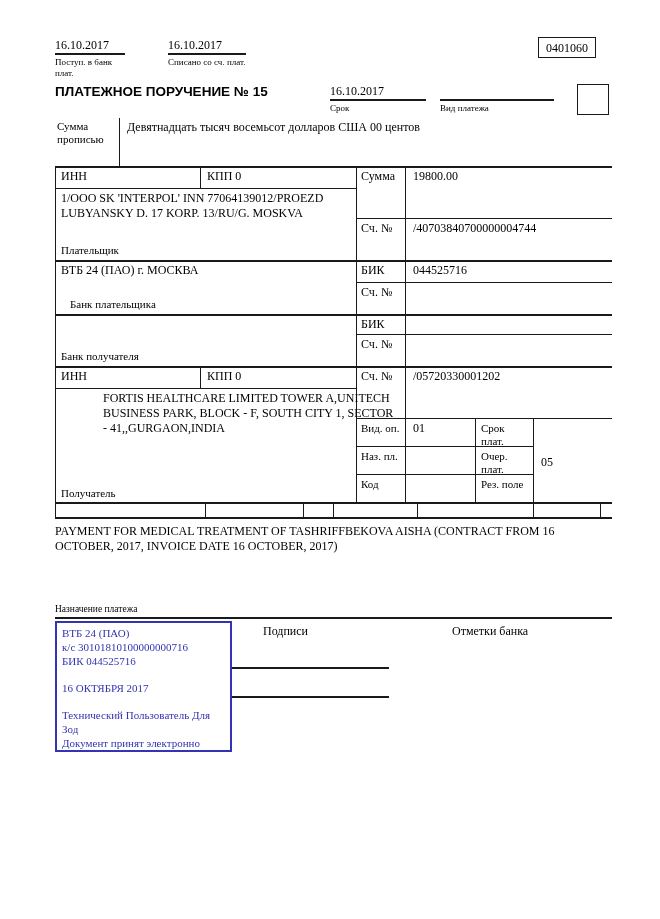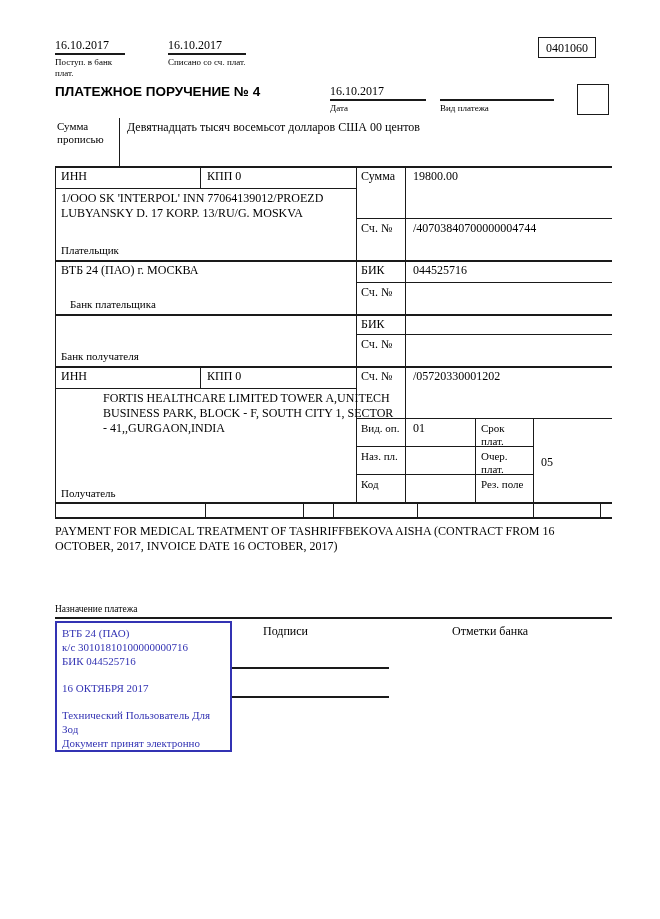--- a/index.html
+++ b/index.html
@@ -41,26 +41,26 @@
 <div class="abs ucell" style="left:168px; top:38px; width:78px;">
   <div class="val">16.10.2017</div>
   <div class="rule"></div>
   <div class="sm cap">Списано со сч. плат.</div>
 </div>
 
 <div class="box" style="left:538px; top:37px; width:58px; height:21px; text-align:center;">
   <span class="t12" style="line-height:18px;">0401060</span>
 </div>
 
-<div class="abs title" style="left:55px; top:84px;">ПЛАТЕЖНОЕ ПОРУЧЕНИЕ № 4</div>
+<div class="abs title" style="left:55px; top:84px;">ПЛАТЕЖНОЕ ПОРУЧЕНИЕ № 15</div>
 
 <div class="abs ucell" style="left:330px; top:84px; width:96px;">
   <div class="val">16.10.2017</div>
   <div class="rule"></div>
-  <div class="sm cap">Дата</div>
+  <div class="sm cap">Срок</div>
 </div>
 
 <div class="abs ucell" style="left:440px; top:84px; width:114px;">
   <div class="val">&nbsp;</div>
   <div class="rule"></div>
   <div class="sm cap">Вид платежа</div>
 </div>
 
 <div class="box" style="left:577px; top:84px; width:32px; height:31px;"></div>
 

